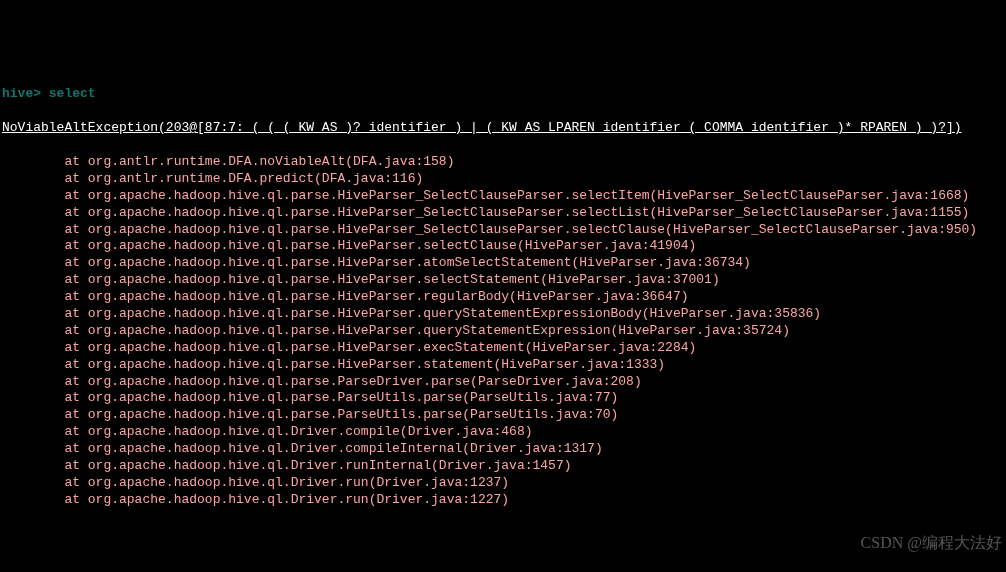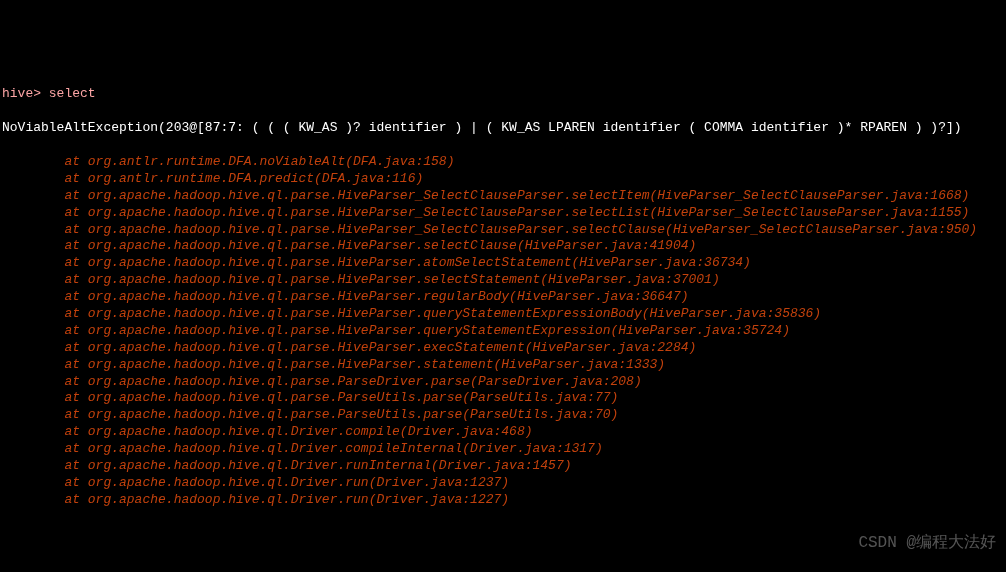--- a/index.html
+++ b/index.html
@@ -17,37 +17,38 @@
       width: 1006px;
       height: 572px;
       overflow: hidden;
       white-space: pre;
       position: relative;
     }
     .terminal {
       white-space: pre;
     }
     .prompt-line {
-      color: #fca5a5;
+      color: #0f766e;
+      font-weight: bold;
     }
     .exception-line {
       color: #ffffff;
+      text-decoration: underline;
     }
     .stack-line {
-      color: #c2410c;
+      color: #fca5a5;
       padding-left: 0;
-      font-style: italic;
     }
     .watermark {
       position: absolute;
       bottom: 18px;
-      right: 10px;
+      right: 4px;
       color: rgba(200, 200, 200, 0.42);
       font-size: 16px;
-      font-family: Liberation Mono, monospace;
+      font-family: Liberation Serif, serif;
     }
   </style>
 </head>
 <body>
 
 
 
 <div class="terminal">
 <div class="prompt-line">hive&gt; select</div>
 <div class="exception-line">NoViableAltException(203@[87:7: ( ( ( KW_AS )? identifier ) | ( KW_AS LPAREN identifier ( COMMA identifier )* RPAREN ) )?])</div>

